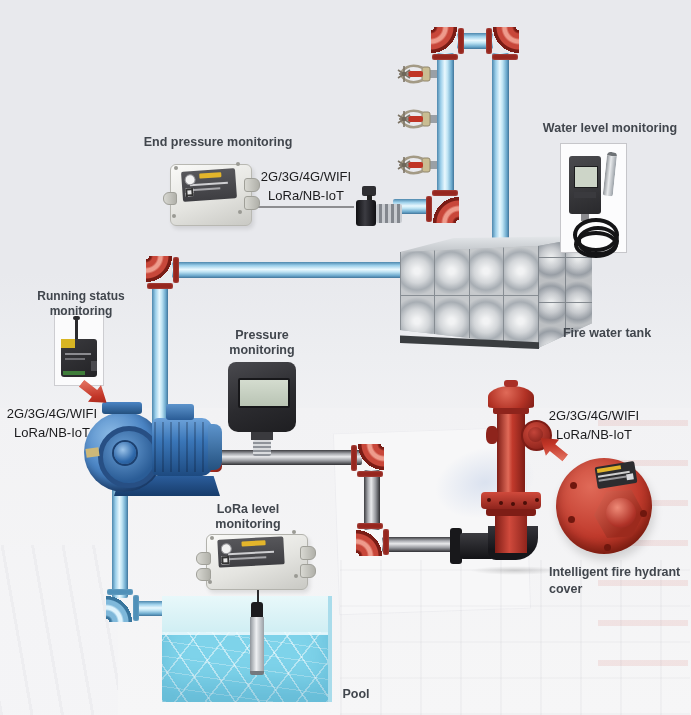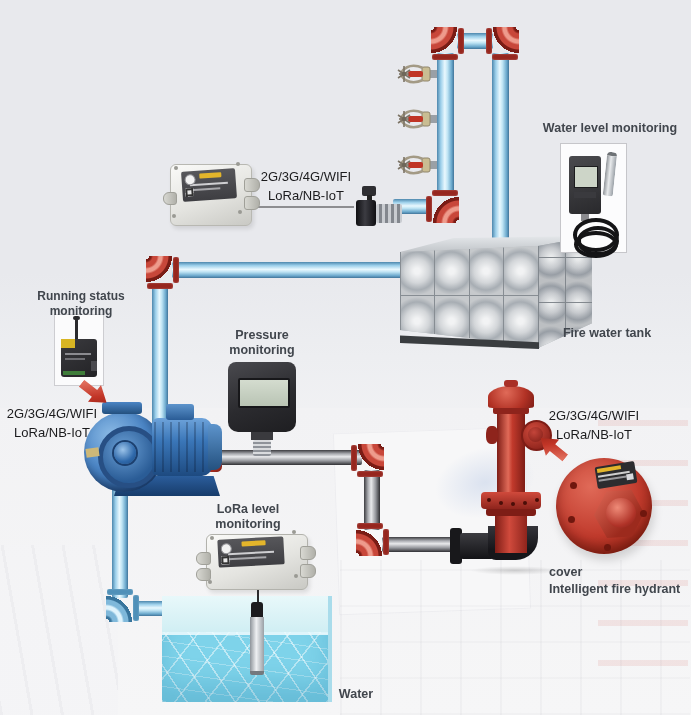--- a/index.html
+++ b/index.html
@@ -436,42 +436,43 @@
       <div id="cv-chip"></div>
     </div>
     <div id="cv-hex"></div>
     <div id="cv-knob"></div>
     <div id="cv-bolts"></div>
   </div>
 
   <div id="a1" class="arrow"></div>
   <div id="a2" class="arrow"></div>
 
+  <div id="cap-endpressure" class="cap">End pressure monitoring</div>
   <div id="lbl-top" class="conn">
     <span>2G/3G/4G/WIFI</span>
     <span>LoRa/NB-IoT</span>
   </div>
   <div id="cap-wltop" class="cap">Water level monitoring</div>
   <div id="cap-runstatus" class="cap">Running status monitoring</div>
   <div id="lbl-left" class="conn">
     <span>2G/3G/4G/WIFI</span>
     <span>LoRa/NB-IoT</span>
   </div>
   <div id="cap-pressure" class="cap">
     <span>Pressure</span>
     <span>monitoring</span>
   </div>
   <div id="cap-tank" class="cap">Fire water tank</div>
   <div id="lbl-right" class="conn">
     <span>2G/3G/4G/WIFI</span>
     <span>LoRa/NB-IoT</span>
   </div>
   <div id="cap-cover" class="cap">
+    <span>Intelligent fire hydrant</span>
     <span>cover</span>
-    <span>Intelligent fire hydrant</span>
   </div>
   <div id="cap-wlmid" class="cap">
     <span>LoRa level</span>
     <span>monitoring</span>
   </div>
-  <div id="cap-pool" class="cap">Water</div>
+  <div id="cap-pool" class="cap">Pool</div>
 
 </div>
 
 </body></html>

